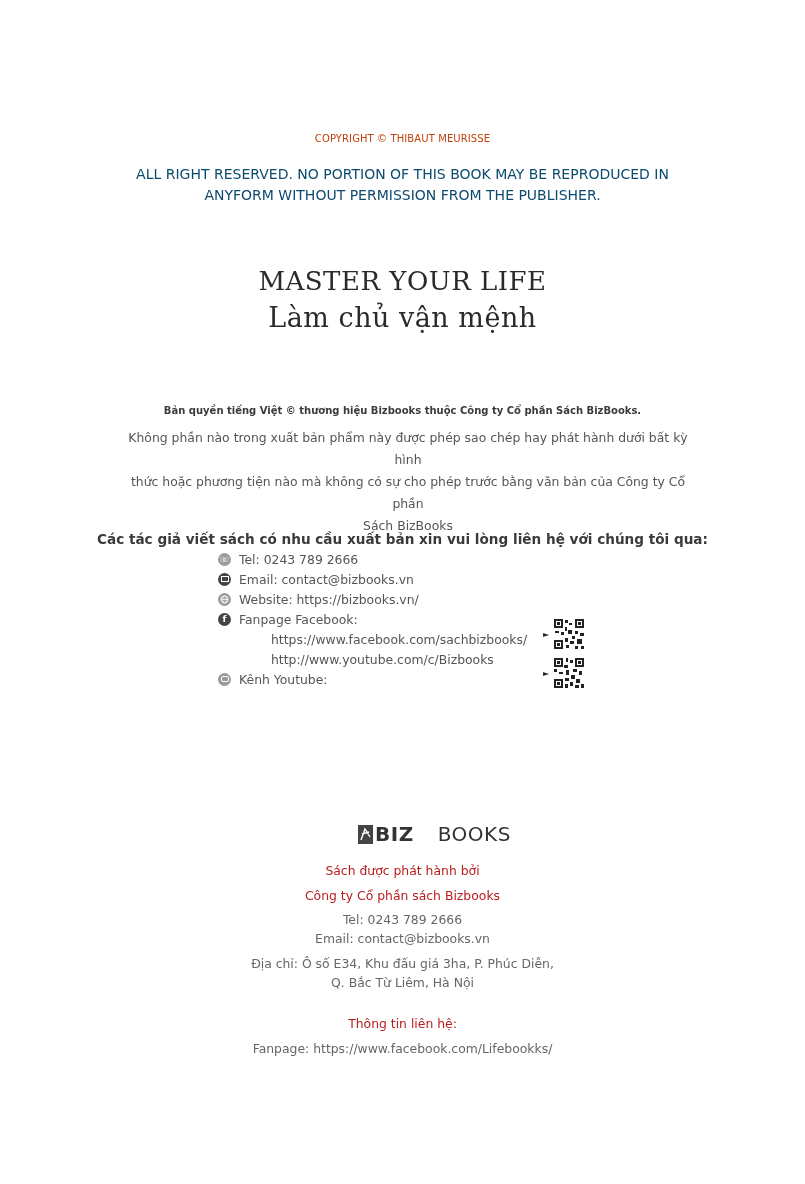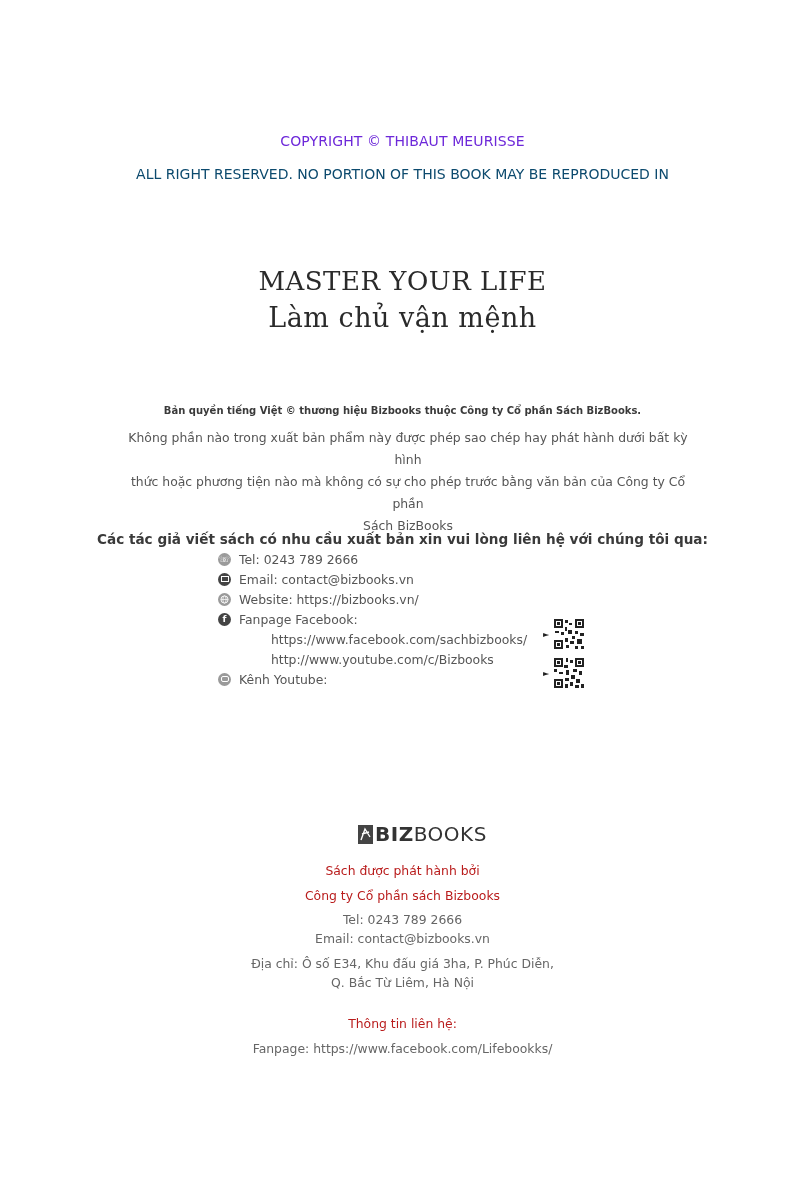--- a/index.html
+++ b/index.html
@@ -1,46 +1,47 @@
 <!DOCTYPE html>
 <html><head>
 <meta charset="utf-8">
 <style>
   html, body { margin: 0; padding: 0; background: #ffffff; }
   body { width: 805px; height: 1184px; position: relative; overflow: hidden; font-family: "DejaVu Sans", "Liberation Sans", sans-serif; color: #3a3a3a; }
   .abs { position: absolute; left: 0; width: 805px; text-align: center; }
-  .copyright { top: 133px; font-size: 14px; color: #6d28d9; letter-spacing: 0.1px; }
+  .copyright { top: 133px; font-size: 10px; color: #c2410c; letter-spacing: 0.1px; }
   .rights { top: 164px; font-size: 14px; line-height: 21px; color: #0c4a6e; }
   .title { top: 266px; font-family: "DejaVu Serif", "Liberation Serif", serif; font-size: 26px; font-weight: 300; color: #2a2a2a; letter-spacing: 0.5px; }
   .subtitle { top: 302px; font-family: "DejaVu Serif", "Liberation Serif", serif; font-size: 27px; color: #2a2a2a; letter-spacing: 0.5px; text-align: center; }
   .vn-bold { top: 405px; font-size: 10px; font-weight: bold; color: #3a3a3a; }
   .vn-body { top: 427px; left: 118px; width: 580px; font-size: 12.4px; line-height: 22px; color: #555; }
   .contact-heading { top: 524px; font-size: 13.6px; font-weight: bold; color: #3a3a3a; margin-top: 7px; }
   .contacts { position: absolute; top: 549px; left: 218px; font-size: 12.4px; color: #555; }
   .crow { display: flex; align-items: center; height: 20px; }
   .cicon { width: 13px; height: 13px; border-radius: 50%; margin-right: 8px; display: inline-flex; align-items: center; justify-content: center; font-size: 9px; color: #fff; font-weight: bold; flex: none; }
   .cicon.light { background: #9a9a9a; }
   .cicon.dark { background: #444; }
   .indent { padding-left: 53px; }
   .qr { position: absolute; left: 543px; display: flex; align-items: center; }
   .qr .arrow { font-size: 8px; color: #222; margin-right: 4px; }
   .qr svg { display: block; }
   .logo { position: absolute; top: 822px; left: 358px; display: flex; align-items: center; }
   .logo .mark { width: 15px; height: 19px; background: #444; margin-right: 2px; position: relative; }
   .logo .biz { font-size: 20px; font-weight: bold; color: #333; letter-spacing: 0.5px; font-family: "DejaVu Sans", sans-serif; }
-  .logo .books { font-size: 20px; color: #333; letter-spacing: 0.5px; font-family: "DejaVu Sans", sans-serif; font-weight: normal; }
+  .logo .books { font-size: 20px; color: #333; letter-spacing: 0.5px; font-family: "DejaVu Sans", sans-serif; font-weight: normal; margin-left: 24px; }
   .pub { font-size: 12.4px; color: #b91c1c; }
   .pub-gray { font-size: 12.4px; color: #666; }
 </style>
 </head>
 <body>
 
 <div class="abs copyright">COPYRIGHT © THIBAUT MEURISSE</div>
 <div class="abs rights">
   <div>ALL RIGHT RESERVED. NO PORTION OF THIS BOOK MAY BE REPRODUCED IN</div>
+  <div>ANYFORM WITHOUT PERMISSION FROM THE PUBLISHER.</div>
 </div>
 
 <div class="abs title">MASTER YOUR LIFE</div>
 <div class="abs subtitle">Làm chủ vận mệnh</div>
 
 <div class="abs vn-bold">Bản quyền tiếng Việt © thương hiệu Bizbooks thuộc Công ty Cổ phần Sách BizBooks.</div>
 <div class="abs vn-body">
   <div>Không phần nào trong xuất bản phẩm này được phép sao chép hay phát hành dưới bất kỳ hình</div>
   <div>thức hoặc phương tiện nào mà không có sự cho phép trước bằng văn bản của Công ty Cổ phần</div>
   <div>Sách BizBooks</div>

